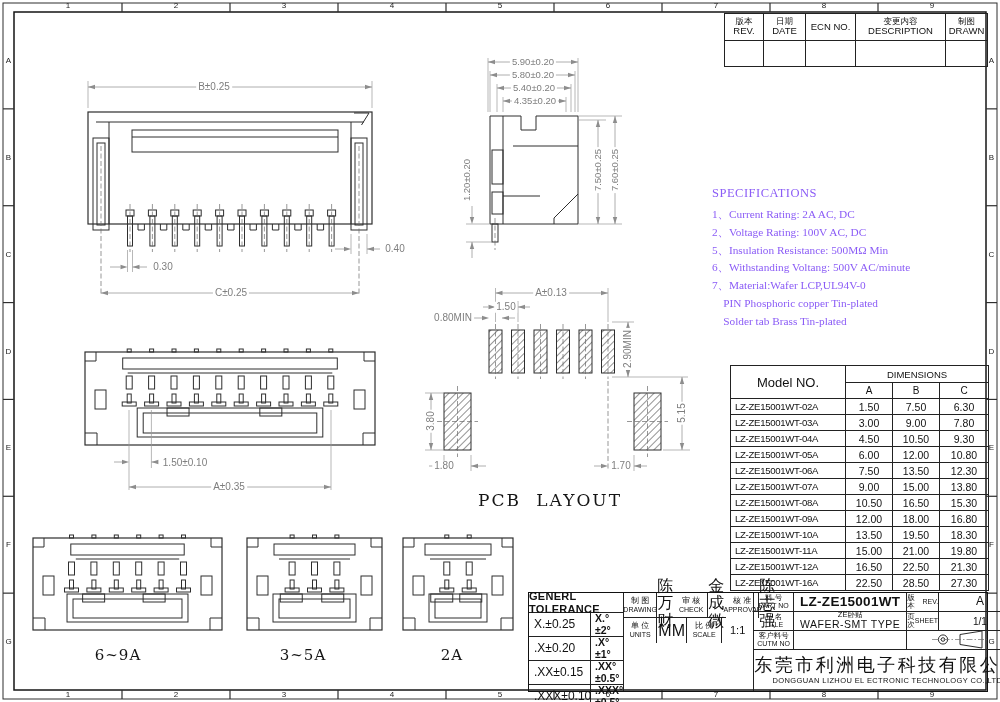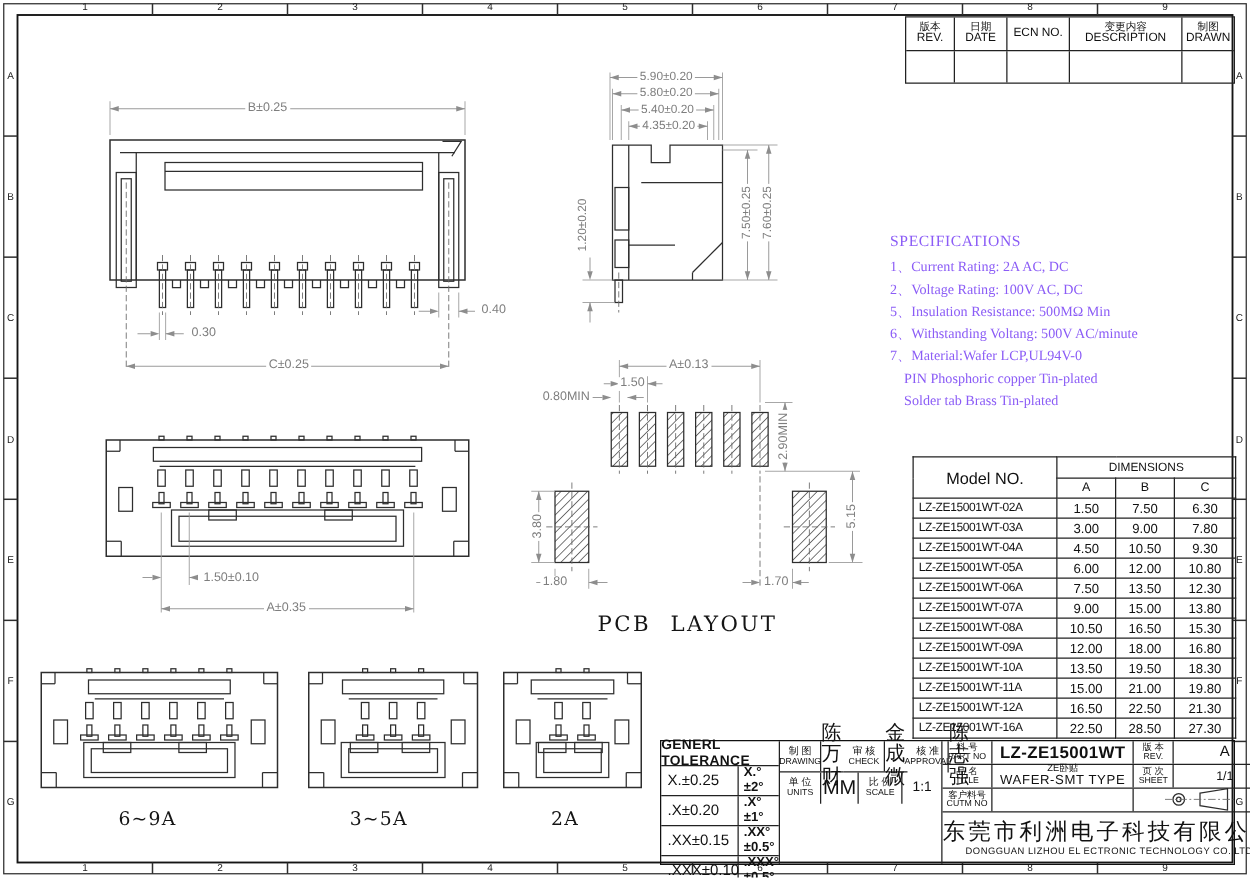--- a/index.html
+++ b/index.html
@@ -57,21 +57,21 @@
   .tb .lab .cn{font-size:8px}.tb .lab .en{font-size:7px}
   .tb .val{flex:1;display:flex;align-items:center;justify-content:center;font-family:Liberation Mono, monospace;font-size:16px;letter-spacing:2px}
   .tb .mm{width:30px;border-right:1px solid #222;display:flex;align-items:center;justify-content:center;font-size:16px}
   .tb .sc{width:35px;border-right:1px solid #222}
   .tb .ratio{flex:1;display:flex;align-items:center;justify-content:center;font-size:11px}
   .tb .right{flex:1;border-left:1px solid #222;display:flex;flex-direction:column}
   .tb .right .rw{display:flex;height:19px;border-bottom:1px solid #222}
   .tb .l40{width:40px;border-right:1px solid #222;display:flex;flex-direction:column;align-items:center;justify-content:center}
   .tb .l40 .cn{font-size:7.5px}.tb .l40 .en{font-size:7px}
   .tb .v113{width:113px;border-right:1px solid #222;display:flex;flex-direction:column;align-items:center;justify-content:center}
-  .tb .l32{width:32px;border-right:1px solid #222;display:flex;flex-direction:column;align-items:center;justify-content:center}
+  .tb .l32{width:32px;border-right:1px solid #222;display:flex;align-items:center;justify-content:center}
   .tb .l32 .cn{font-size:7.5px}.tb .l32 .en{font-size:7px}
   .tb .v28{flex:1;display:flex;align-items:center;justify-content:center}
   .tb .partno{font-size:13.5px;font-weight:bold;letter-spacing:.3px}
   .tb .sub{font-size:7.5px}.tb .main{font-size:10.5px;letter-spacing:.5px}
   .tb .rev-a{font-size:12px}.tb .sheet-v{font-size:10px}
   .tb .proj{width:60px;flex:1}
   .tb .company{flex:1;display:flex;flex-direction:column;align-items:center;justify-content:center}
   .tb .company .cn{font-family:"Liberation Serif",serif;font-size:18px;letter-spacing:2.5px;white-space:nowrap}
   .tb .company .en{font-size:7.5px;letter-spacing:.4px;margin-top:1px;white-space:nowrap}
 </style>

